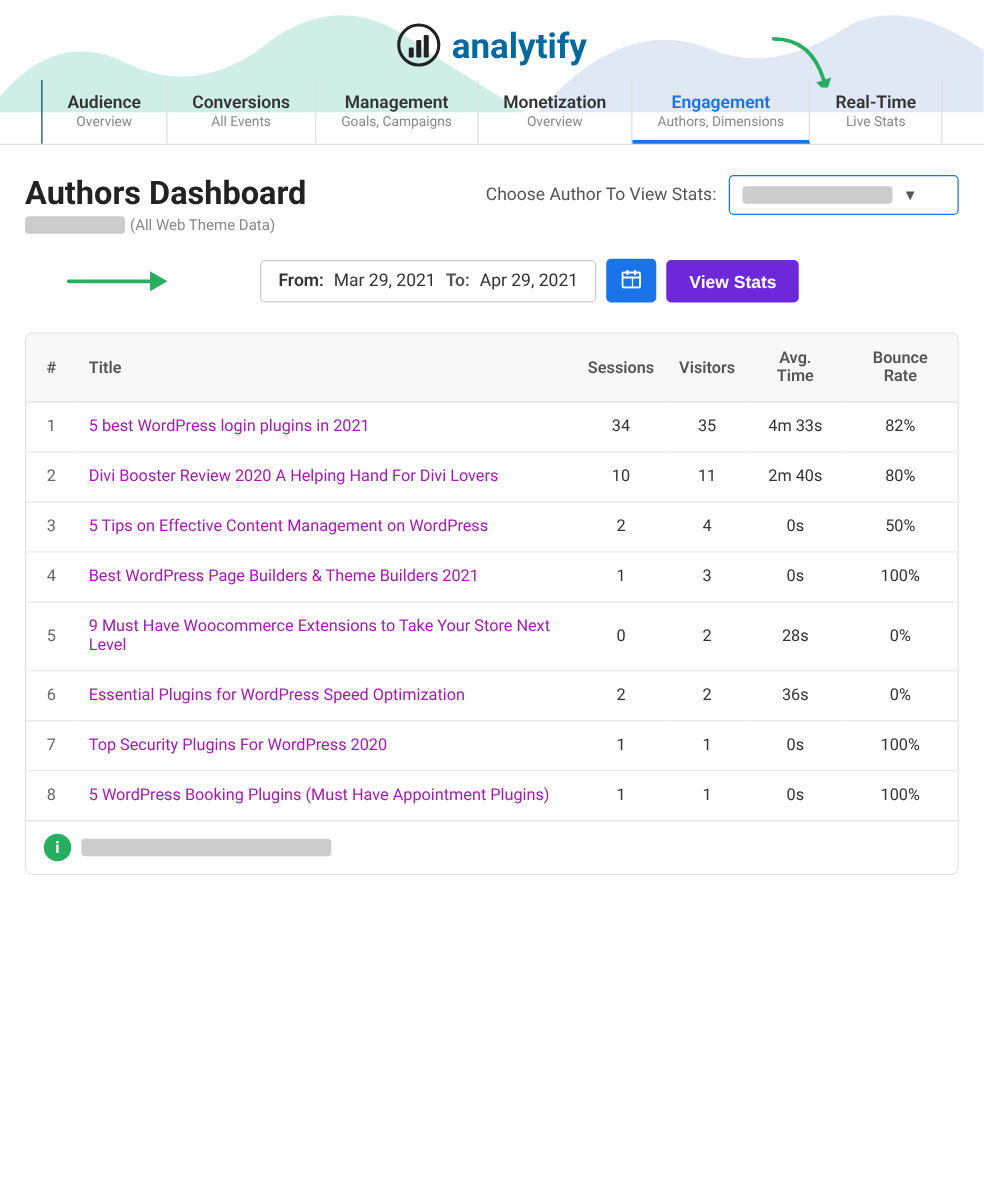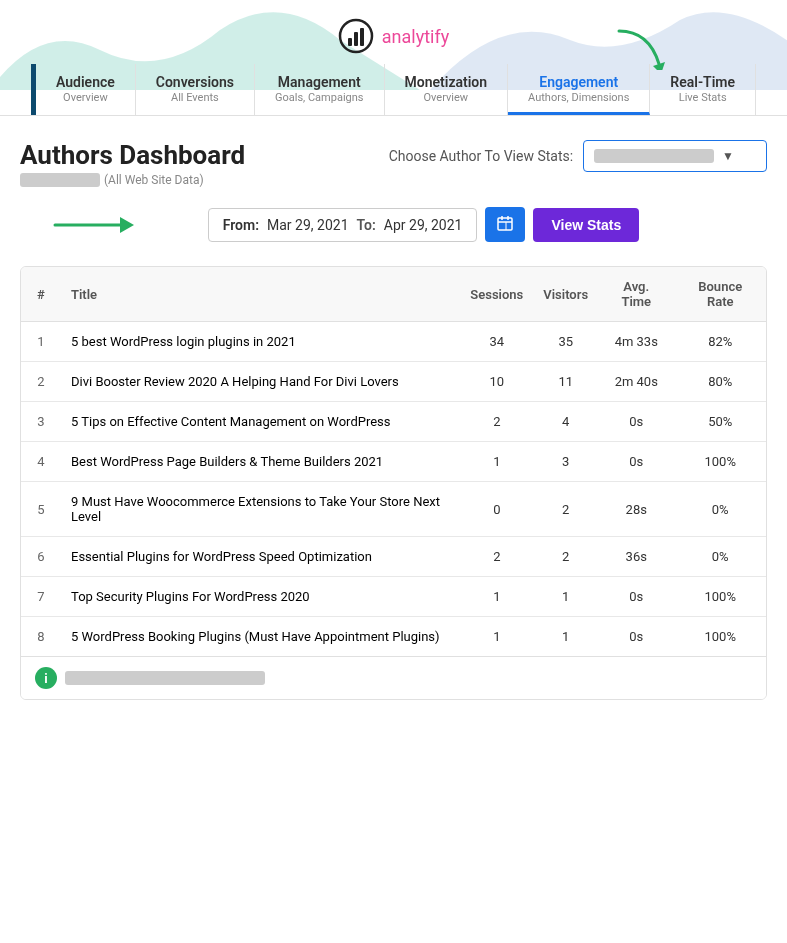--- a/index.html
+++ b/index.html
@@ -18,23 +18,23 @@
       align-items: center;
       justify-content: center;
       gap: 8px;
       margin-bottom: 10px;
     }
     .logo-icon {
       width: 36px;
       height: 36px;
     }
     .logo-text {
-      font-size: 18px;
-      font-weight: 400;
-      color: #ec4899;
+      font-size: 28px;
+      font-weight: 700;
+      color: #0369a1;
     }
 
     
     .chart-bg {
       position: absolute;
       top: 0; left: 0; right: 0; bottom: 0;
       overflow: hidden;
       pointer-events: none;
       z-index: 0;
     }
@@ -47,21 +47,21 @@
       position: relative;
       z-index: 1;
     }
     .nav-tab {
       padding: 10px 20px 8px;
       text-align: center;
       cursor: pointer;
       border-right: 1px solid #e0e0e0;
       min-width: 100px;
     }
-    .nav-tab:first-child { border-left: 5px solid #0c4a6e; }
+    .nav-tab:first-child { border-left: 1px solid #0c4a6e; }
     .nav-tab-label {
       font-size: 14px;
       font-weight: 600;
       color: #333;
       display: block;
     }
     .nav-tab-sub {
       font-size: 11px;
       color: #888;
       display: block;
@@ -233,21 +233,21 @@
       padding: 12px 10px;
       font-size: 13px;
       color: #333;
       border-bottom: 1px solid #e8e8e8;
       vertical-align: middle;
     }
     .stats-table td:first-child { text-align: center; color: #666; }
     .stats-table td.num-col { text-align: center; }
     .stats-table tbody tr:last-child td { border-bottom: none; }
     .post-link {
-      color: #000000;
+      color: #a21caf;
       text-decoration: none;
       font-size: 13px;
     }
 
     
     .footer-info {
       display: flex;
       align-items: center;
       gap: 8px;
       padding: 10px 14px;
@@ -333,21 +333,21 @@
   </nav>
 </div>
 
 <div class="main-content">
 
   <div class="dashboard-header">
     <div class="dashboard-title-area">
       <h1>Authors Dashboard</h1>
       <div class="dashboard-subtitle">
         <span class="subtitle-blurred">&nbsp;&nbsp;&nbsp;&nbsp;&nbsp;&nbsp;&nbsp;&nbsp;&nbsp;&nbsp;&nbsp;&nbsp;</span>
-        <span>(All Web Site Data)</span>
+        <span>(All Web Theme Data)</span>
       </div>
     </div>
     <div class="author-select-area">
       <span class="author-select-label">Choose Author To View Stats:</span>
       <div class="author-dropdown">
         <span class="author-dropdown-text">&nbsp;</span>
         <span class="dropdown-chevron">▼</span>
       </div>
     </div>
   </div>

